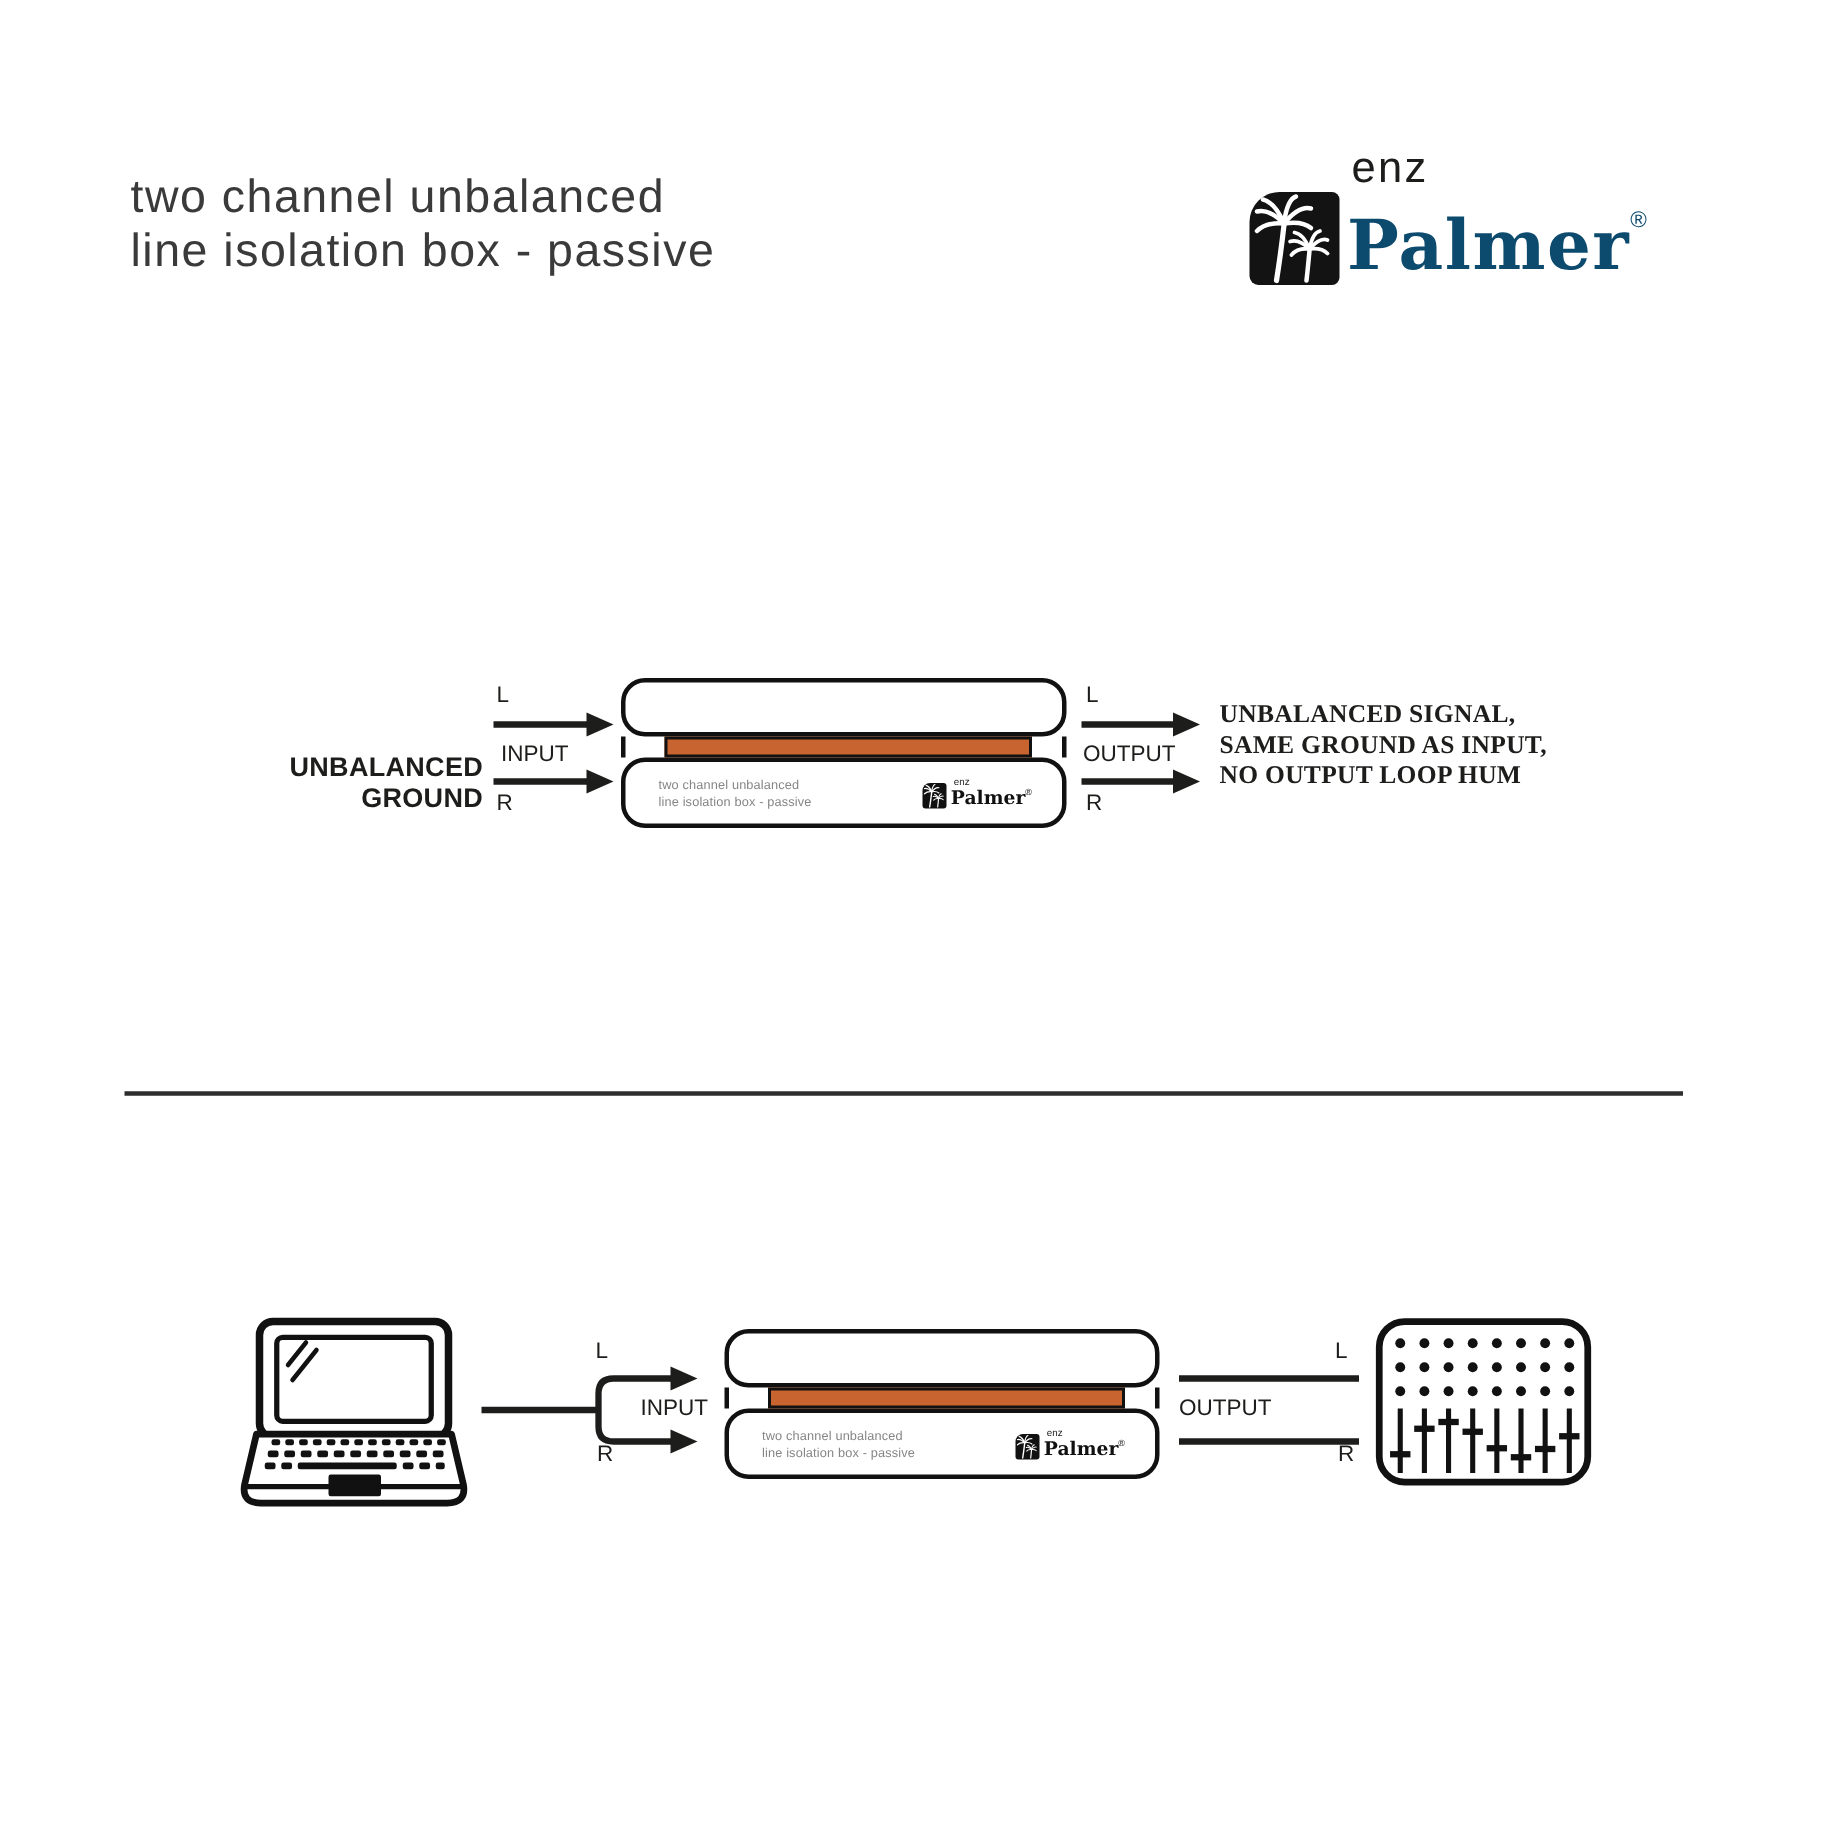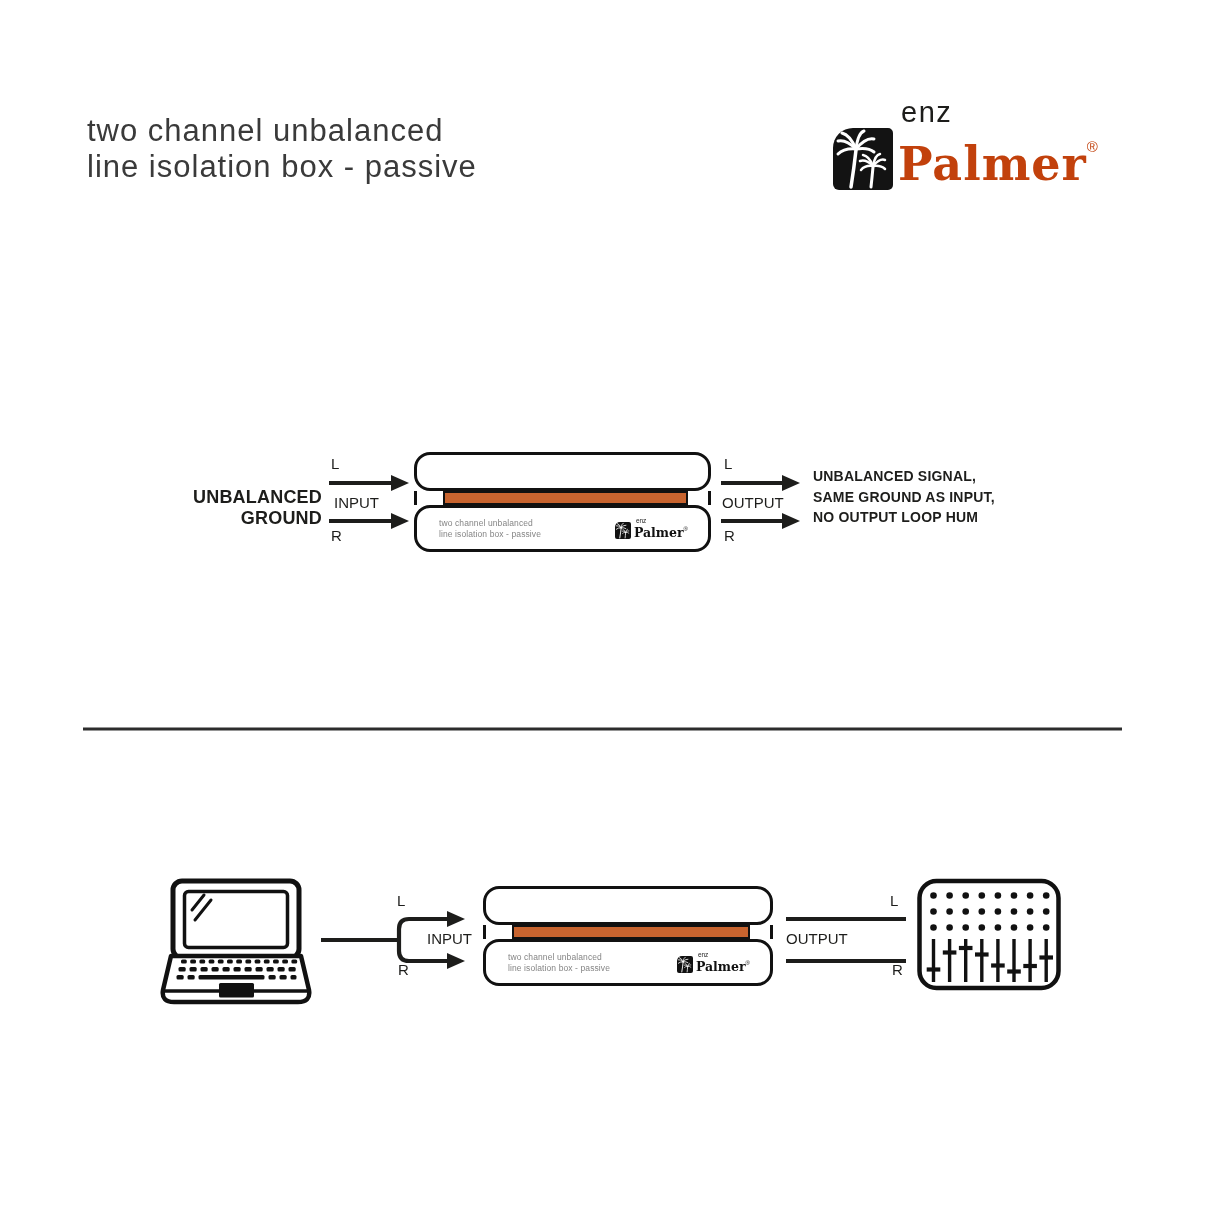--- a/index.html
+++ b/index.html
@@ -10,29 +10,29 @@
   svg{display:block;}
   #overlay{position:absolute;left:0;top:0;}
 
   
   .title{position:absolute;left:87px;top:113px;font-size:31px;line-height:36px;
          color:#3a3a3a;letter-spacing:1px;font-weight:400;}
   .brand-box{position:absolute;left:833px;top:128px;width:60px;height:62px;
              background:#131313;border-radius:20px 5px 5px 6px;}
   .brand-enz{position:absolute;left:901px;top:96px;font-size:29px;color:#1d1d1b;letter-spacing:1.5px;}
   .brand-name{position:absolute;left:898px;top:122px;font-size:46px;line-height:50px;
-              font-family:"DejaVu Serif",serif;font-weight:bold;color:#c2410c;letter-spacing:1px;}
+              font-family:"DejaVu Serif",serif;font-weight:bold;color:#0c4a6e;letter-spacing:1px;}
   .brand-name .reg{font-size:15px;vertical-align:28px;font-family:"Liberation Sans",sans-serif;font-weight:normal;}
 
   
   .lbl{position:absolute;font-size:15px;color:#1d1d1b;white-space:nowrap;}
-  .src{position:absolute;left:150px;top:487px;width:172px;text-align:right;
+  .src{position:absolute;left:150px;top:501px;width:172px;text-align:right;
        font-weight:bold;font-size:18px;line-height:21px;letter-spacing:0.2px;}
-  .result{position:absolute;left:813px;top:466px;font-weight:bold;font-size:14px;
-          line-height:20.5px;letter-spacing:0.2px;white-space:nowrap;}
+  .result{position:absolute;left:813px;top:466px;font-weight:bold;font-size:17px;
+          line-height:20.5px;letter-spacing:0.2px;white-space:nowrap;font-family:Liberation Serif, serif;}
 
   
   .device{position:absolute;}
   .device-lid{height:33px;border:3.5px solid #111;border-radius:16px;background:#fff;}
   .device-mid{height:14px;border-left:3.5px solid #111;border-right:3.5px solid #111;position:relative;}
   .device-strip{position:absolute;left:26px;right:20px;top:0;bottom:0;border:2.5px solid #111;}
   .device-body{height:41px;border:3.5px solid #111;border-radius:16px;background:#fff;
                display:flex;align-items:center;justify-content:space-between;padding:0 20px 0 22px;}
   .device-label{font-size:8.5px;line-height:10.5px;color:#858585;letter-spacing:0.1px;}
   .device-logo{display:flex;align-items:flex-end;gap:3px;}

